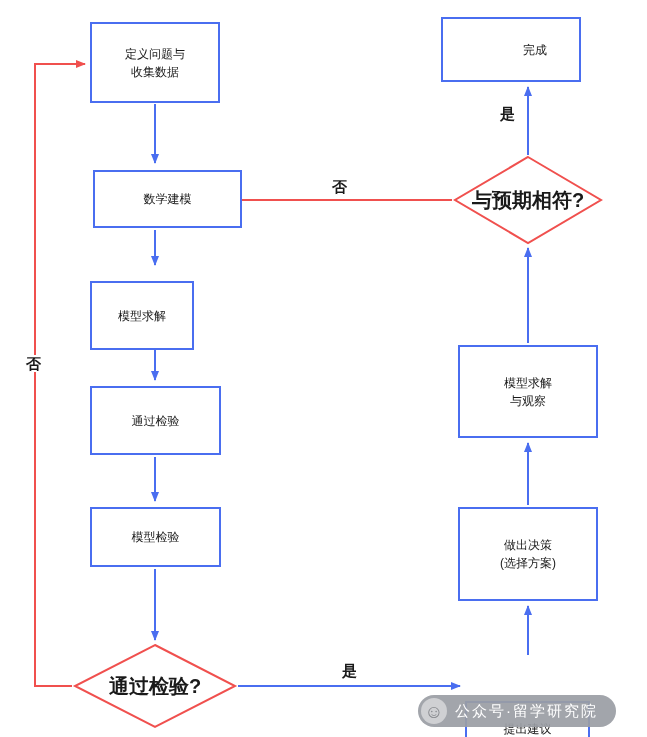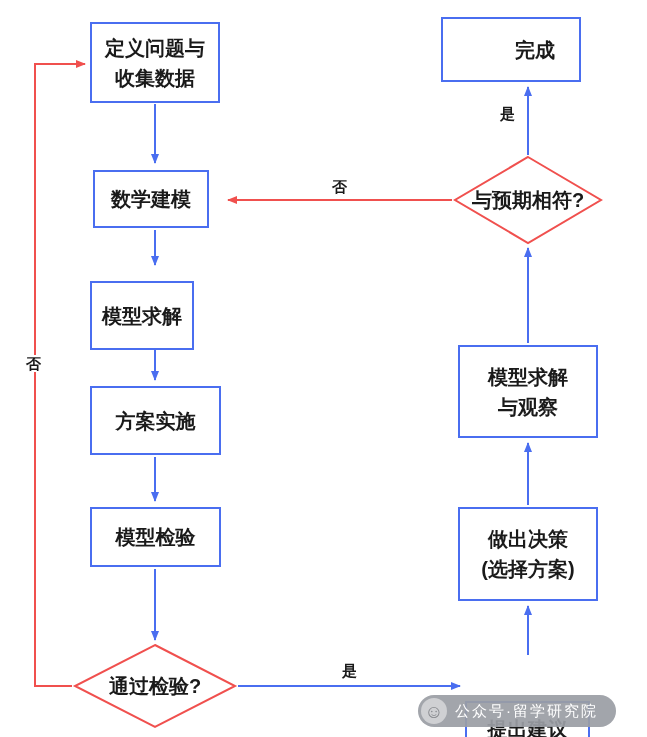--- a/index.html
+++ b/index.html
@@ -15,21 +15,21 @@
     position:relative;width:647px;height:737px;background:#ffffff;overflow:hidden;
   }
   .flow-svg{position:absolute;left:0;top:0;z-index:1;}
   .edge{fill:none;stroke-width:2;}
   .edge.blue{stroke:var(--blue);}
   .edge.red{stroke:var(--red);}
   .diamond-shape{fill:#ffffff;stroke:var(--red);stroke-width:2;}
   .node{
     position:absolute;z-index:2;background:#ffffff;border:2px solid var(--blue);
     display:flex;align-items:center;justify-content:center;text-align:center;
-    font-weight:bold;font-size:20px;line-height:1.5;color:var(--text);
+    font-weight:normal;font-size:12px;line-height:1.5;color:var(--text);
     white-space:pre-line;box-sizing:border-box;
   }
   .diamond-label{
     position:absolute;z-index:3;display:flex;align-items:center;justify-content:center;
     text-align:center;font-weight:bold;font-size:20px;color:var(--text);
   }
   .edge-label{
     position:absolute;z-index:3;font-weight:bold;font-size:15px;color:var(--text);
     background:#ffffff;padding:1px 2px;line-height:1;
   }
@@ -104,25 +104,25 @@
       <polygon class="diamond-shape" points="155,645 235,686 155,727 75,686"></polygon>
     </g>
     <g>
       <polygon class="diamond-shape" points="528,157 601,200 528,243 455,200"></polygon>
     </g>
   </svg>
 
   <div class="node" style="left:90px;top:22px;width:130px;height:81px;">定义问题与
 收集数据</div>
 
-  <div class="node" style="left:93px;top:170px;width:116px;height:58px;">数学建模</div>
+  <div class="node" style="left:93px;top:170px;width:149px;height:58px;">数学建模</div>
 
   <div class="node" style="left:90px;top:281px;width:104px;height:69px;">模型求解</div>
 
-  <div class="node" style="left:90px;top:386px;width:131px;height:69px;">方案实施</div>
+  <div class="node" style="left:90px;top:386px;width:131px;height:69px;">通过检验</div>
 
   <div class="node" style="left:90px;top:507px;width:131px;height:60px;">模型检验</div>
 
   <div class="node" style="left:465px;top:657px;width:125px;height:55px;margin-top:44px;">提出建议</div>
 
   <div class="node" style="left:458px;top:507px;width:140px;height:94px;">做出决策
 (选择方案)</div>
 
   <div class="node" style="left:458px;top:345px;width:140px;height:93px;">模型求解
 与观察</div>

